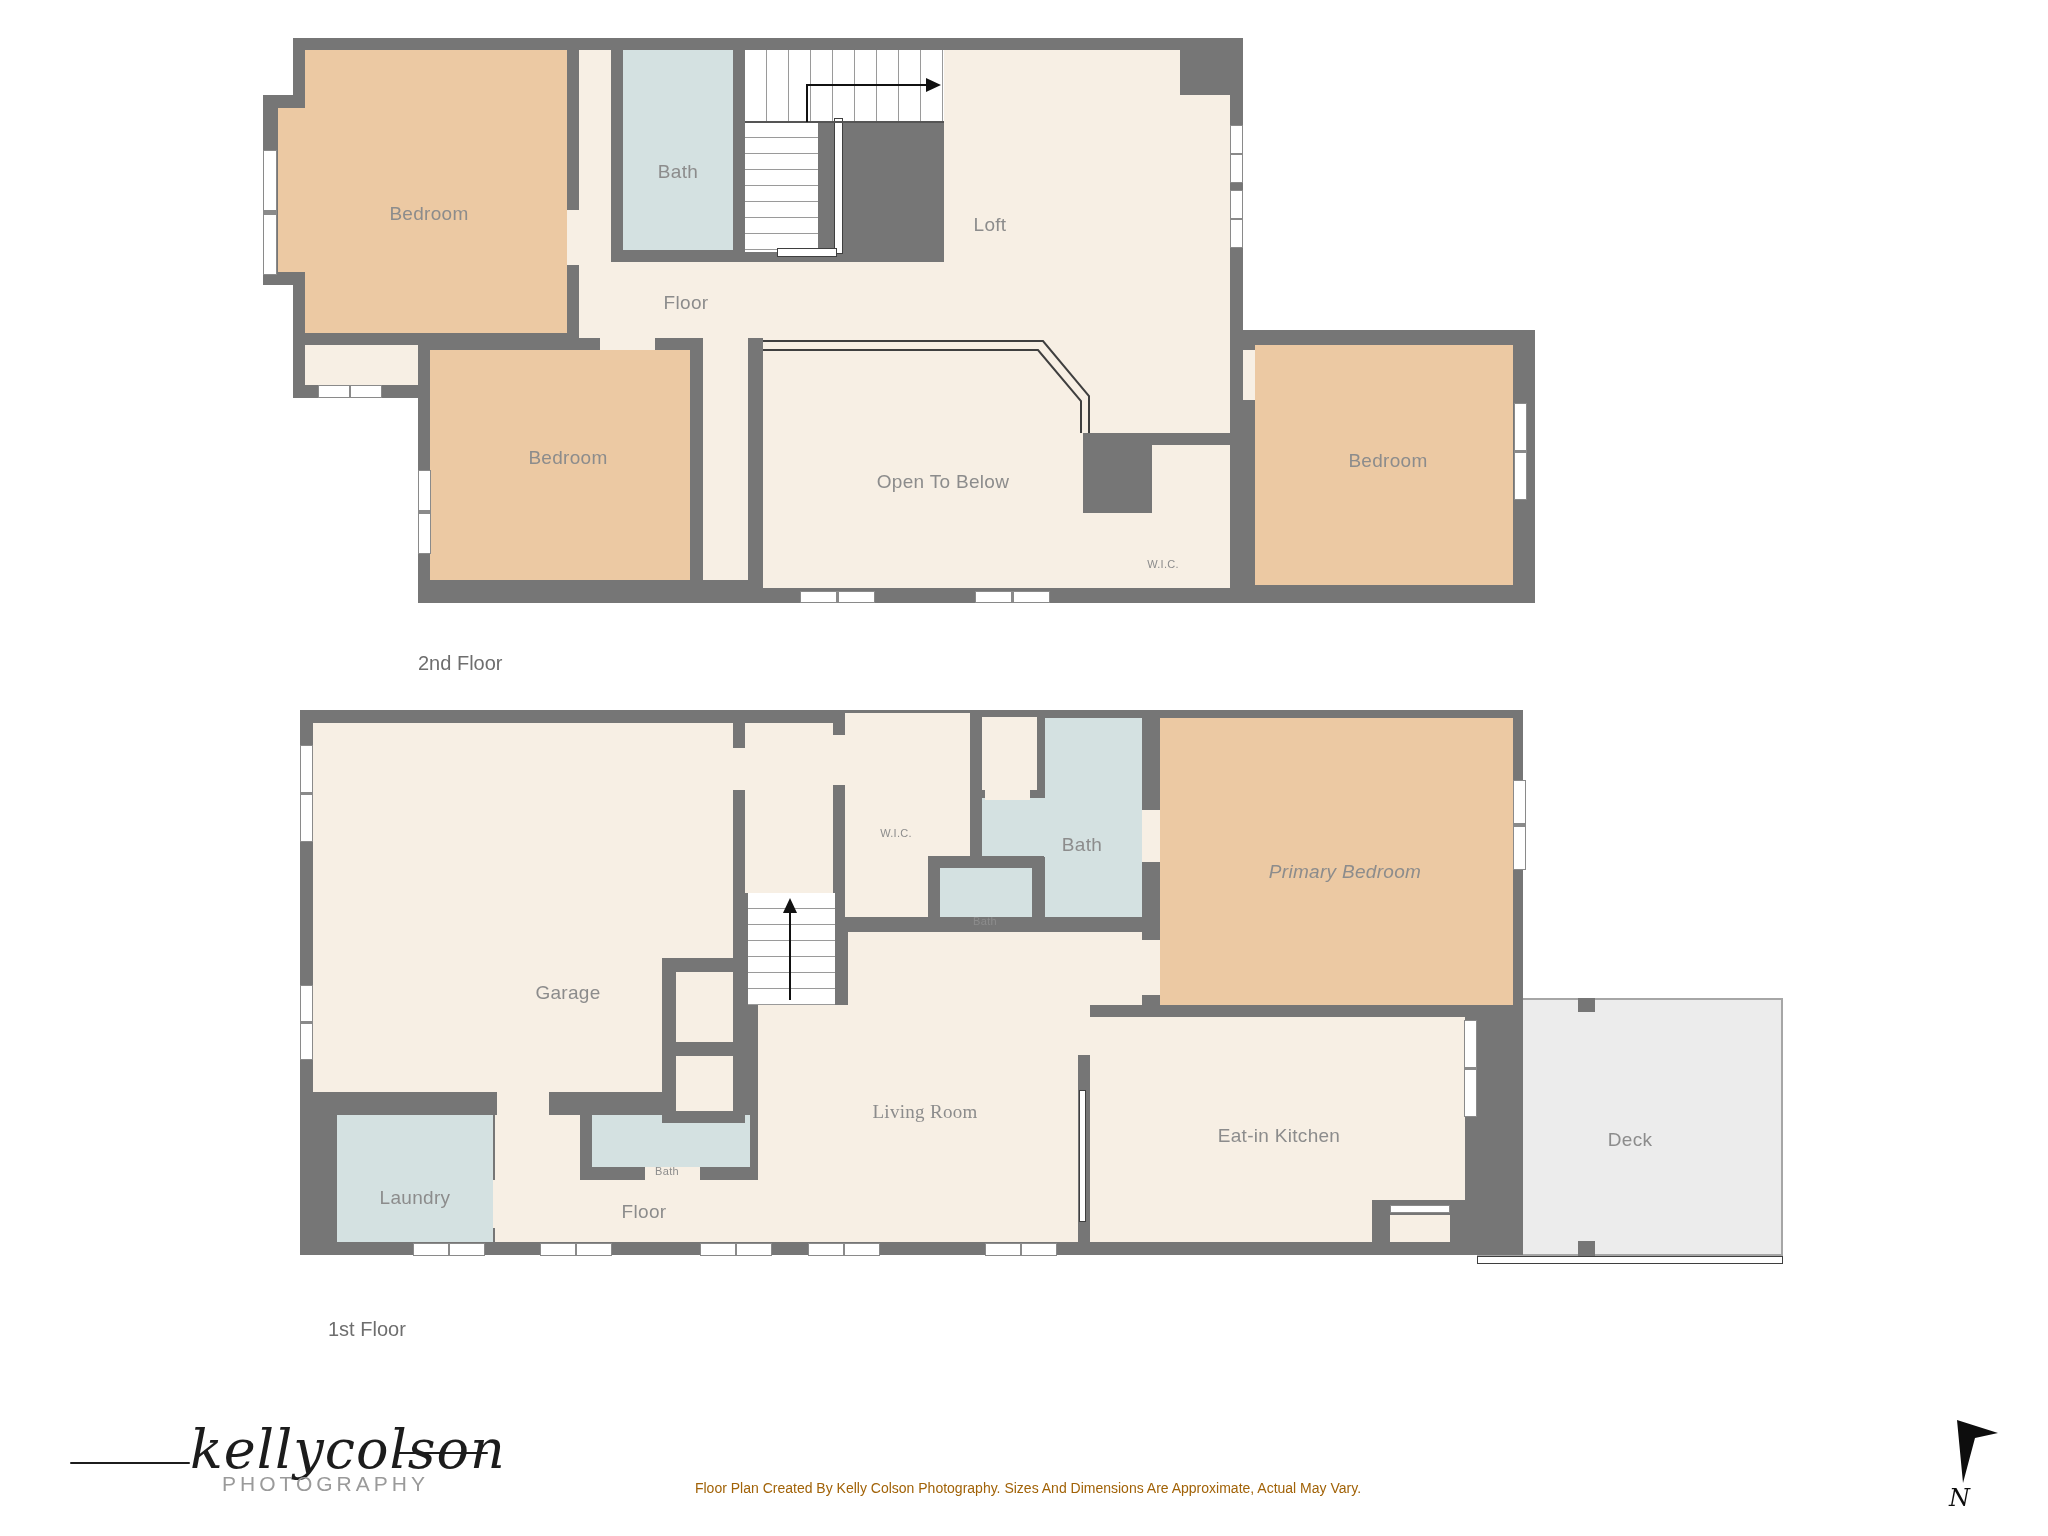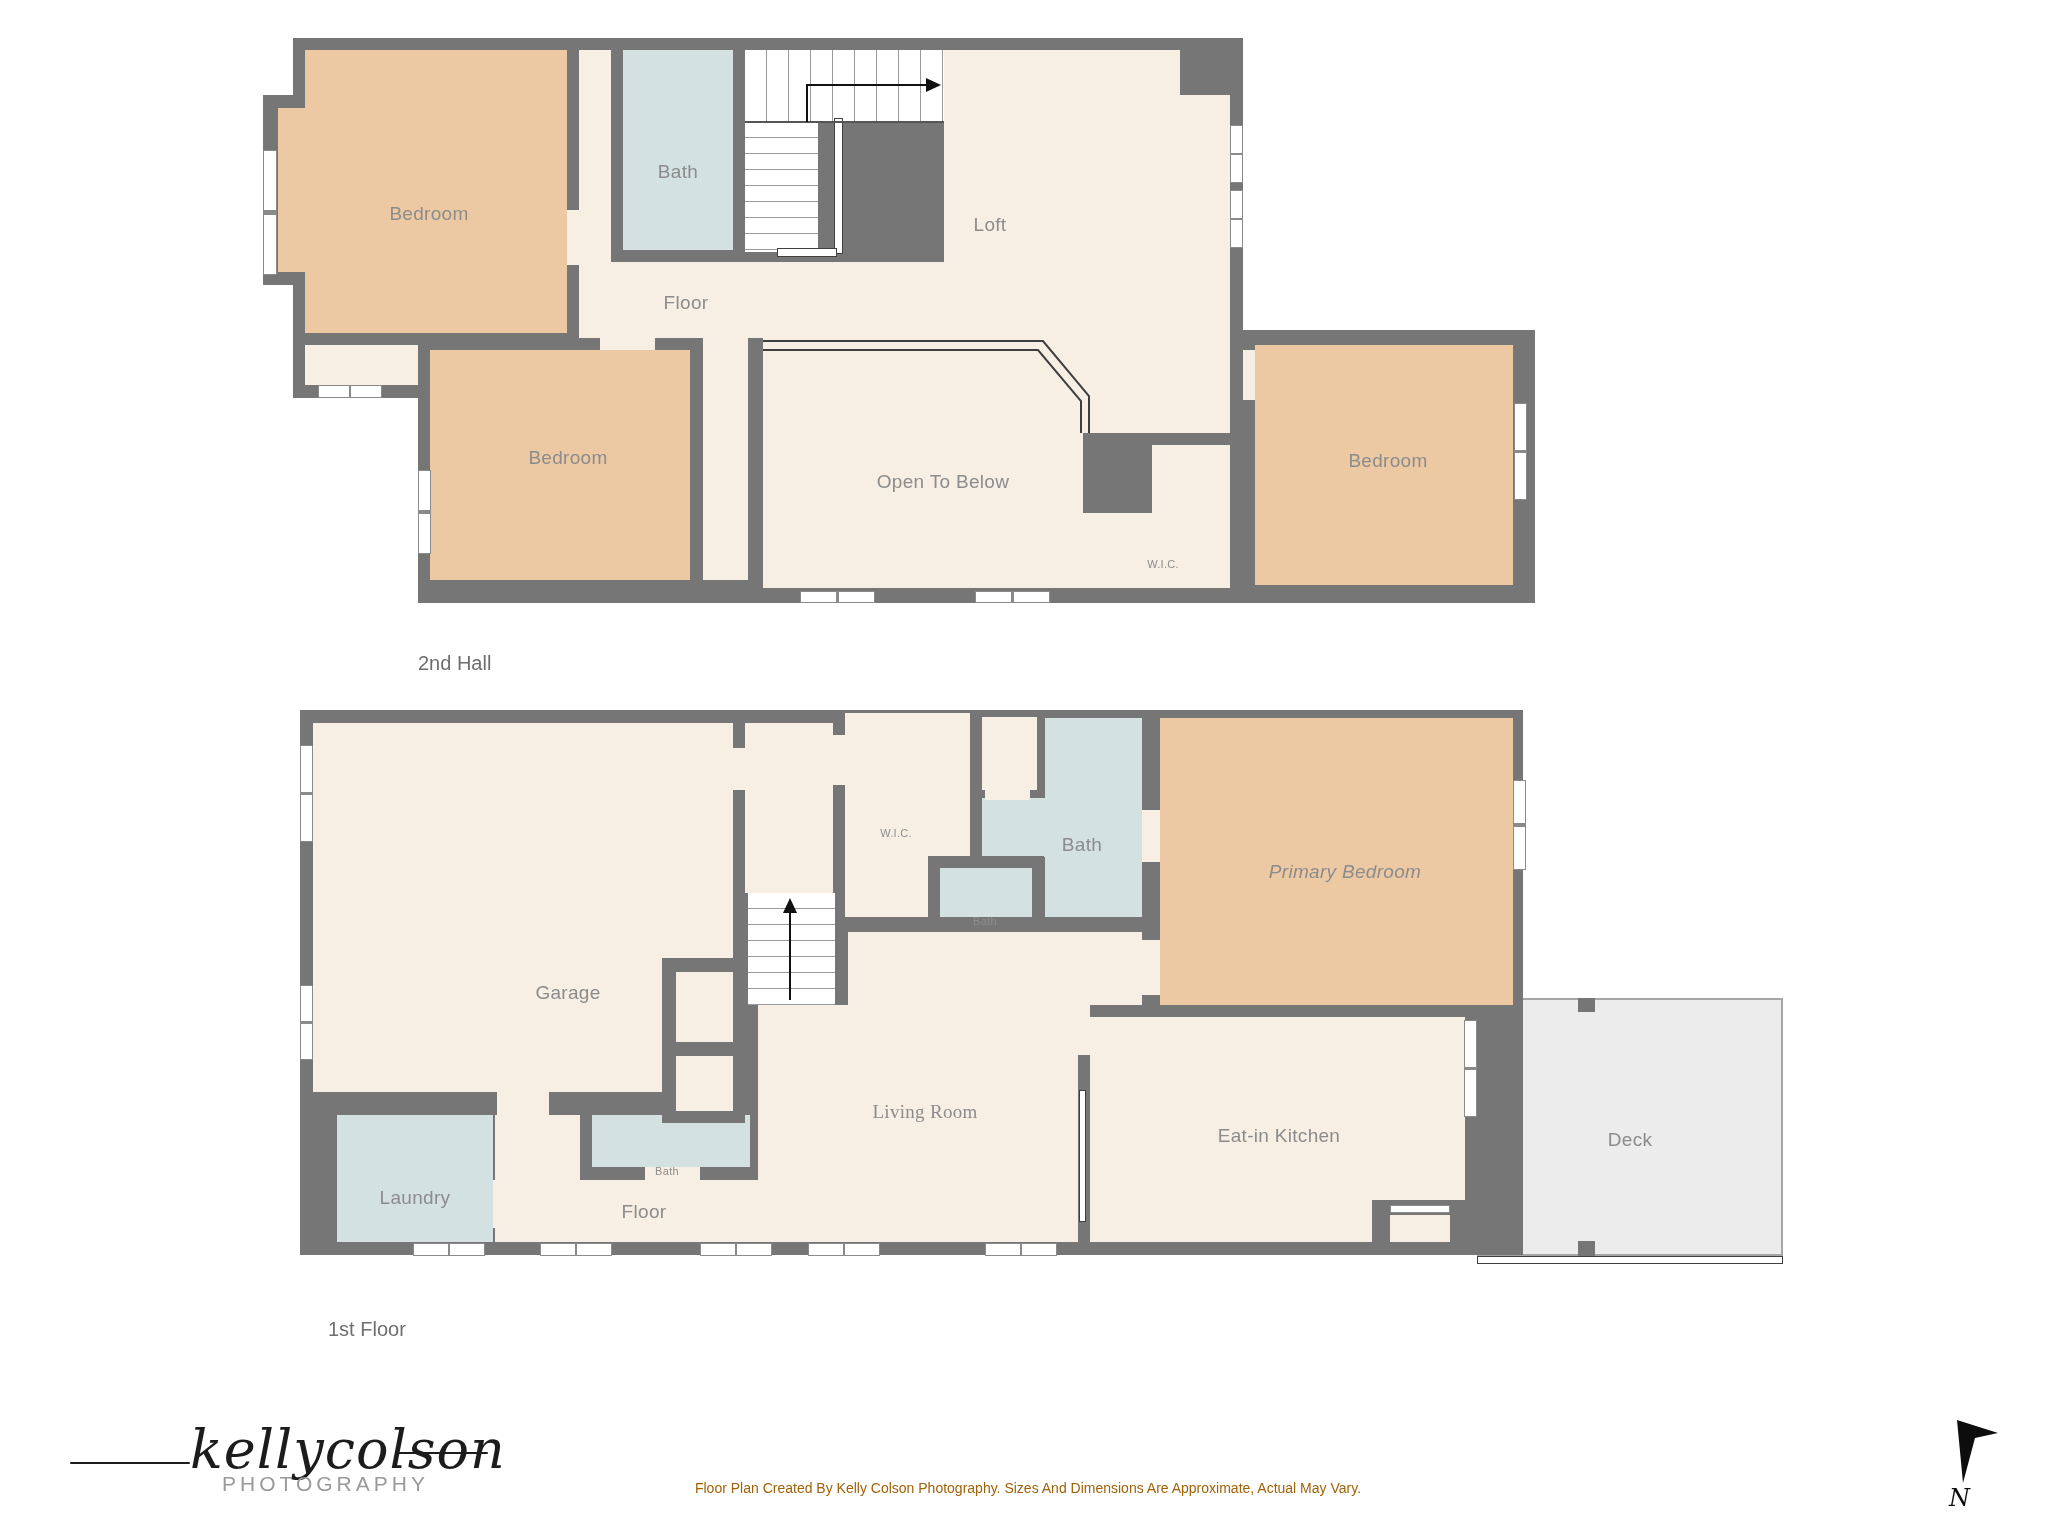--- a/index.html
+++ b/index.html
@@ -79,21 +79,21 @@
   <div class="rail" style="left:777px;top:248px;width:60px;height:9px;"></div>
 
   <div class="room-label" style="left:429px;top:214px;">Bedroom</div>
   <div class="room-label" style="left:678px;top:172px;">Bath</div>
   <div class="room-label" style="left:990px;top:225px;text-align:right;">Loft</div>
   <div class="room-label" style="left:686px;top:303px;">Floor</div>
   <div class="room-label" style="left:568px;top:458px;">Bedroom</div>
   <div class="room-label" style="left:943px;top:482px;">Open To Below</div>
   <div class="room-label small" style="left:1163px;top:536px;">W.I.C.</div>
   <div class="room-label" style="left:1388px;top:461px;">Bedroom</div>
-  <div class="floor-label" style="left:418px;top:652px;">2nd Hall</div>
+  <div class="floor-label" style="left:418px;top:652px;">2nd Floor</div>
 </div>
 
 <div class="abs" style="left:0;top:700px;width:2048px;height:700px;">
 
   <div class="deck" style="left:1477px;top:298px;width:306px;height:258px;"></div>
   <div class="post" style="left:1578px;top:298px;width:17px;height:14px;"></div>
   <div class="post" style="left:1578px;top:541px;width:17px;height:15px;"></div>
   <div class="rail" style="left:1477px;top:556px;width:306px;height:8px;"></div>
 
   <div class="wall" style="left:300px;top:10px;width:1223px;height:545px;"></div>

